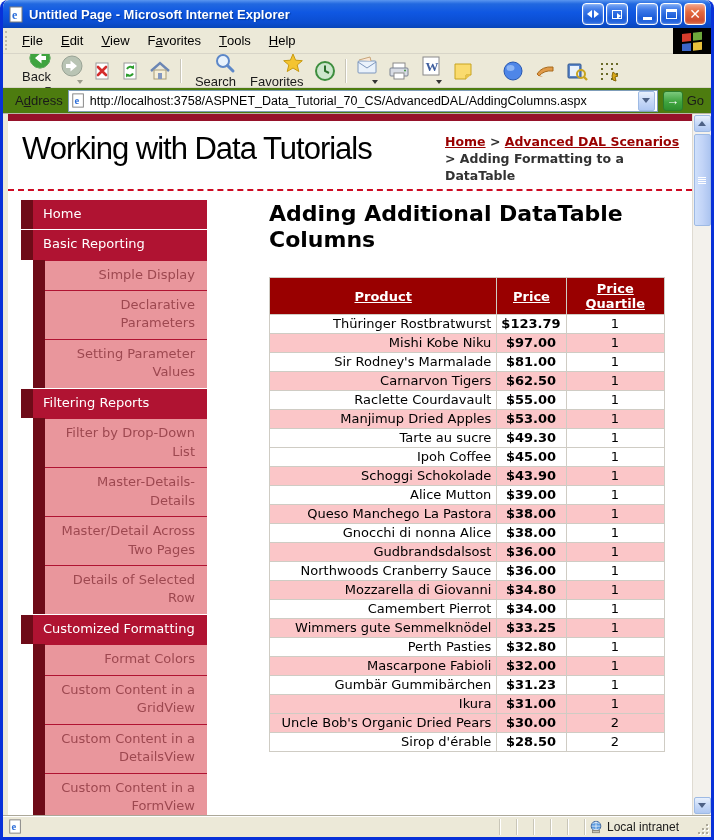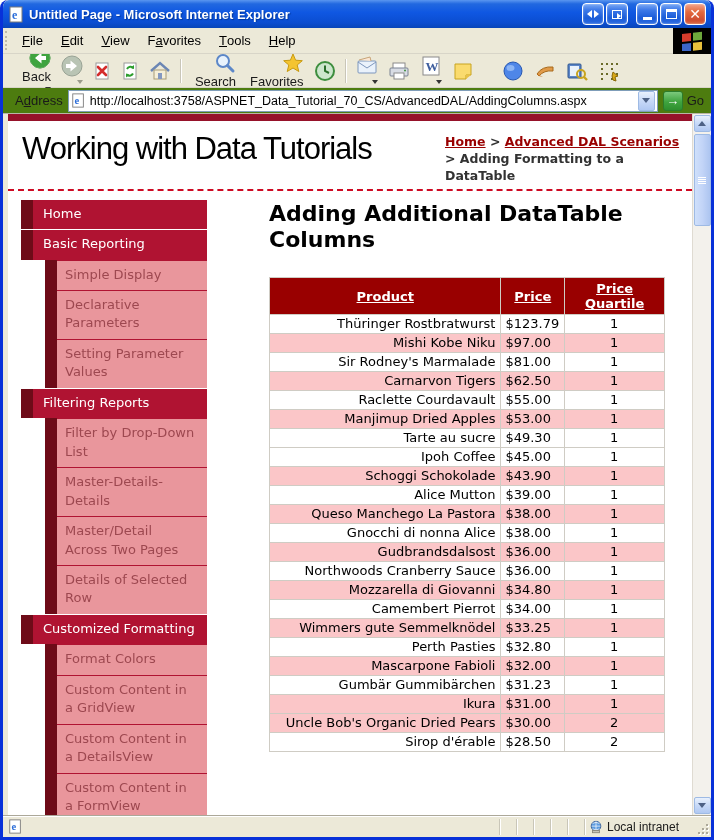--- a/index.html
+++ b/index.html
@@ -76,32 +76,32 @@
   .breadcrumb{ width:235px; flex:none; font-size:12.5px; font-weight:bold; color:#333; line-height:1.35; padding-top:3px;}
   .breadcrumb a{ color:#990000; text-decoration:underline; cursor:pointer;}
   .page-body{ position:relative;}
   
   .sidebar{ position:absolute; left:13px; top:8px; width:186px;}
   .nav-item{ display:flex; cursor:pointer;}
   .nav-item .strip{ width:12px; background:#6E0B18; flex:none;}
   .nav-item .body{ flex:1; font-size:13px; line-height:1.42; padding:5px 12px 6px 10px;}
   .nav-item.section .body{ background:#B01332; color:#fff;}
   .nav-item.section{ margin-top:1px;}
-  .nav-item.sub{ margin-left:24px;}
+  .nav-item.sub{ margin-left:12px;text-align:right;}
   .nav-item.sub .body{ background:#E9969C; color:#9D4850; border-top:1px solid #B01332; padding-left:8px;}
   
   .main{ position:absolute; left:253px; top:0; width:406px;padding-left:8px;}
   .heading{ font-size:22px; font-weight:bold; color:#000; padding-top:10px; line-height:1.2; letter-spacing:0;}
   table.grid{ border-collapse:collapse; margin-top:24px; width:396px; font-size:13px;}
   table.grid th, table.grid td{ border:1px solid #CFCCC4;}
   table.grid th{ background:#990000; color:#fff; text-align:center; padding:3px 2px; font-size:13px;}
   table.grid th a{ color:#fff; font-weight:bold; text-decoration:underline; cursor:pointer;}
   table.grid td{ padding:1px 5px 2px 4px; height:19px; color:#000;}
   table.grid td.c-product{ width:232px; text-align:right;}
-  table.grid td.c-price{ width:62px; text-align:left;}
+  table.grid td.c-price{ width:62px; text-align:center;font-weight:bold;}
   table.grid td.c-quart{ width:100px; text-align:center;}
   table.grid tr.alt td{ background:#FBC6C8;}
   
   .scrollbar{ position:absolute; right:0; top:0; bottom:0; width:19px; background:#F3F1EC;
     border-left:1px solid #DFDBD2; display:flex; flex-direction:column; align-items:center;}
   .sb-btn{ width:17px; height:17px; margin:1px; border-radius:2px; border:1px solid #9EBAE4;
     background:linear-gradient(180deg,#E9F1FD,#C7D9F7 50%,#B0C8F2);
     display:flex; align-items:center; justify-content:center; flex:none;}
   .chev-up{ width:0;height:0;border:4px solid transparent;border-bottom:5px solid #4D6185;margin-bottom:4px;}
   .sb-thumb{ width:17px; height:92px; margin-top:1px; border-radius:2px; border:1px solid #9EBAE4;

